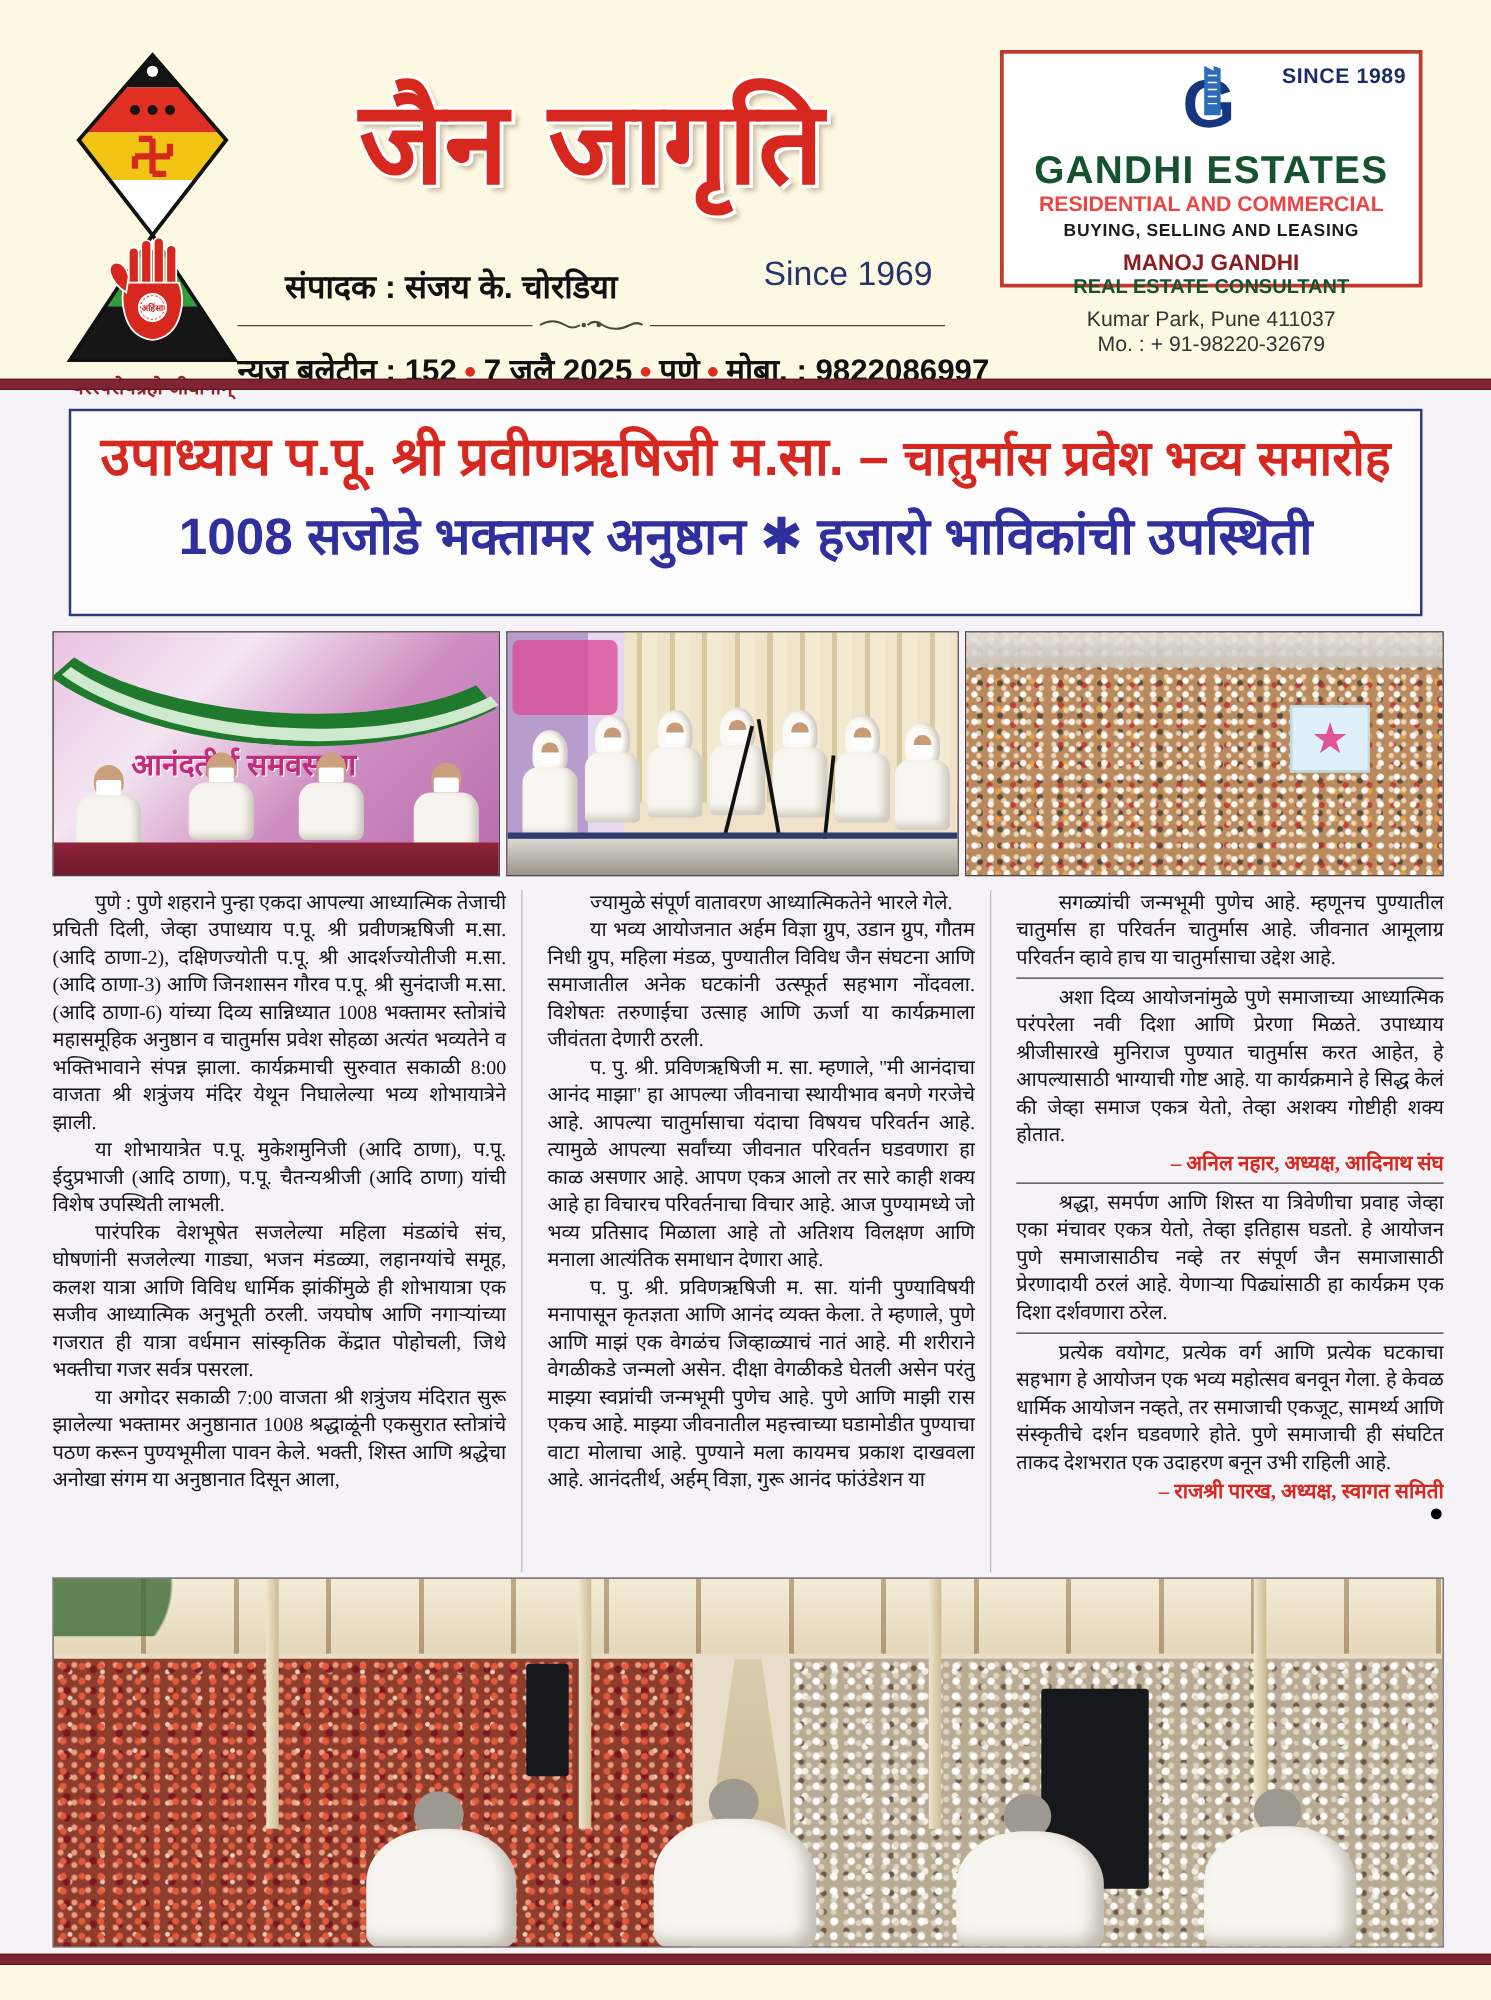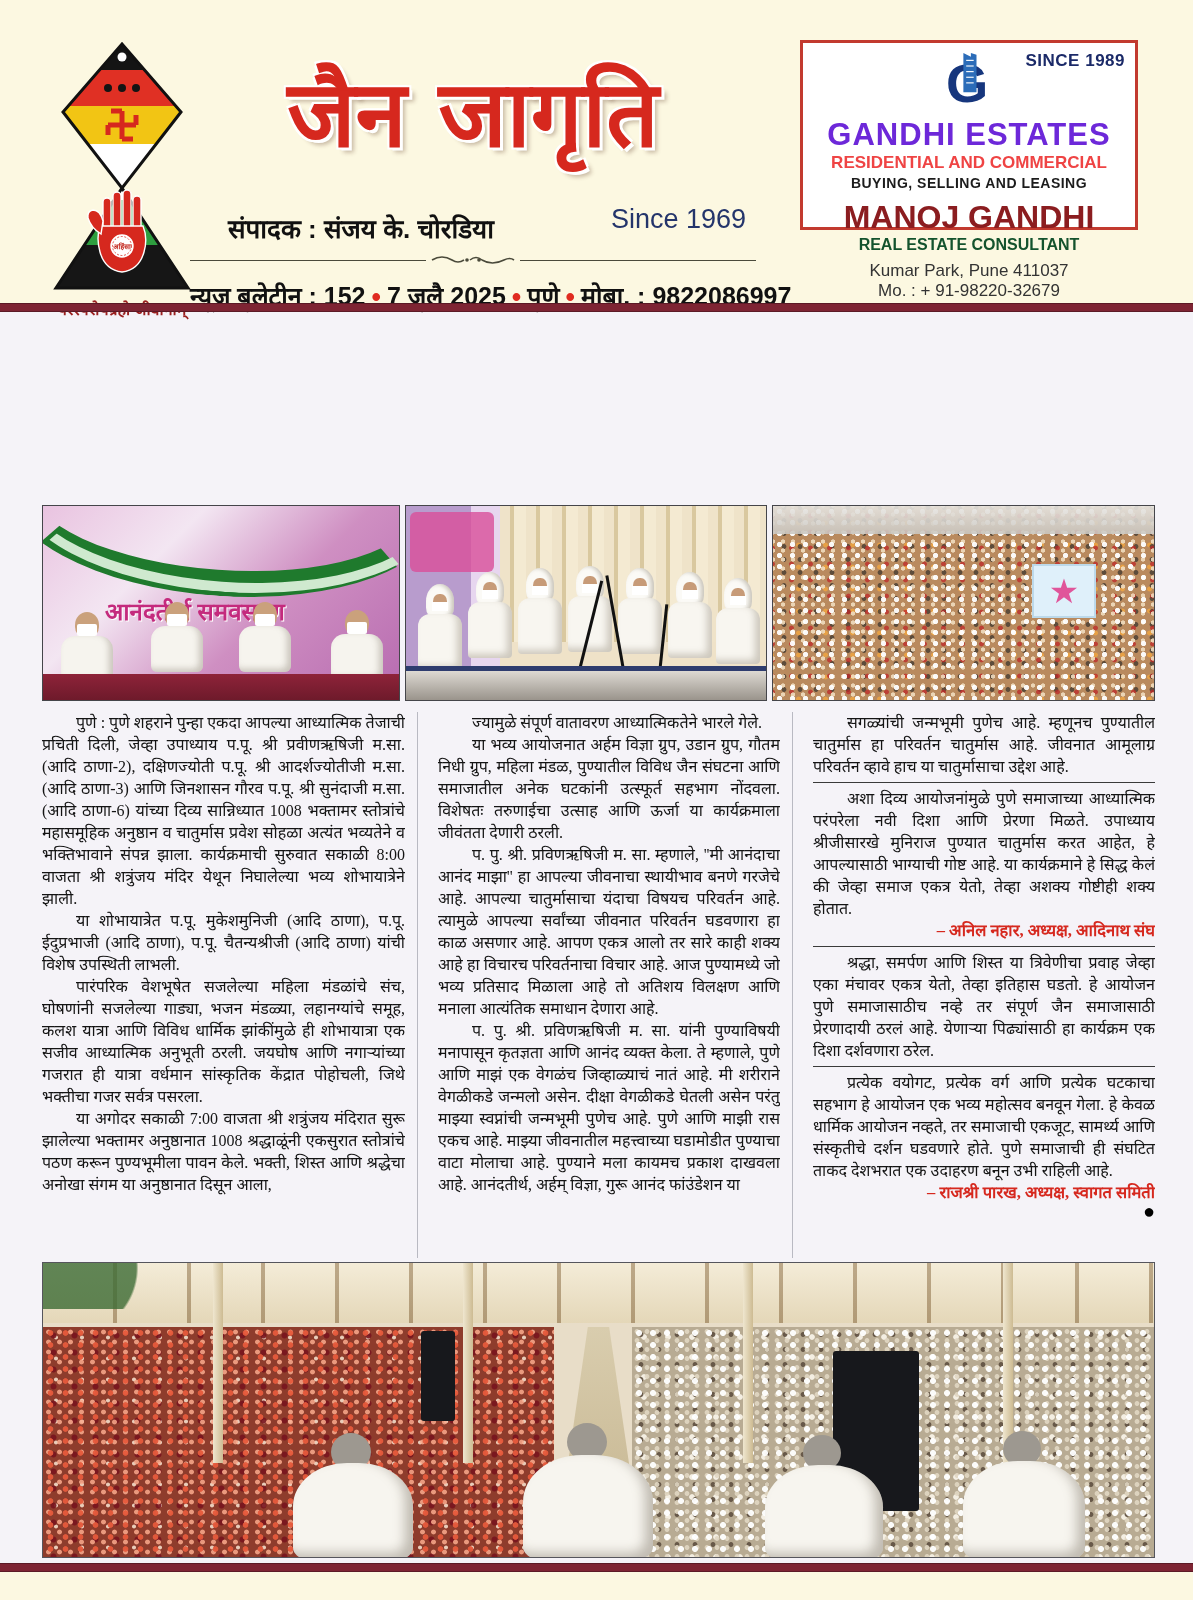--- a/index.html
+++ b/index.html
@@ -35,24 +35,24 @@
   #bulletin-line { margin-top:10px; text-align:center; font-size:25px; font-weight:bold; color:#111; white-space:nowrap; }
   .red-bullet { color:#E02B20; font-size:27px; padding:0 6px; vertical-align:-1px; }
 
   
   #ad-box {
     position:absolute; left:800px; top:40px; width:338px; height:190px;
     background:#fff; border:3px solid #C23A2F; padding:6px 10px; text-align:center;
   }
   #ad-since { position:absolute; right:10px; top:8px; font-size:17px; font-weight:bold; color:#1B2A68; letter-spacing:.5px; }
   #ad-logo { margin:2px auto 0; width:62px; height:60px; }
-  #ad-name { font-size:31px; font-weight:bold; color:#6d28d9; letter-spacing:1px; margin-top:2px; }
+  #ad-name { font-size:31px; font-weight:bold; color:#14532d; letter-spacing:1px; margin-top:2px; }
   #ad-line1 { font-size:17px; font-weight:bold; color:#ef4444; }
   #ad-line2 { font-size:14px; font-weight:bold; color:#1c1c1c; letter-spacing:.5px; margin-top:2px; }
-  #ad-person { font-size:32px; font-weight:bold; color:#8B1D20; margin-top:8px; }
+  #ad-person { font-size:18px; font-weight:bold; color:#8B1D20; margin-top:8px; }
   #ad-role { font-size:16px; font-weight:bold; color:#14532d; }
   #ad-address { font-size:17px; color:#333; margin-top:7px; }
   #ad-phone { font-size:17px; color:#333; }
 
   
   #headline-box {
     position:absolute; left:55px; top:327px; width:1083px; height:166px;
     background:#FDFDFE; border:2.5px solid #2E3A7C; text-align:center; padding-top:12px;
   }
   #headline-line1 { color:#D6281E; font-weight:800; font-size:43px; line-height:1.2; }
@@ -221,20 +221,24 @@
     <div id="ad-line1">RESIDENTIAL AND COMMERCIAL</div>
     <div id="ad-line2">BUYING, SELLING AND LEASING</div>
     <div id="ad-person">MANOJ GANDHI</div>
     <div id="ad-role">REAL ESTATE CONSULTANT</div>
     <div id="ad-address">Kumar Park, Pune 411037</div>
     <div id="ad-phone">Mo. : + 91-98220-32679</div>
   </div>
 
   <div id="bar-top" class="maroon-bar"></div>
 
+  <div id="headline-box">
+    <div id="headline-line1"><span>उपाध्याय प.पू. श्री प्रवीणऋषिजी म.सा. – </span><span class="sub">चातुर्मास प्रवेश भव्य समारोह</span></div>
+    <div id="headline-line2">1008 सजोडे भक्तामर अनुष्ठान ✱ हजारो भाविकांची उपस्थिती</div>
+  </div>
 
   <div id="photo-1" class="photo">
     <div class="backdrop"></div>
     <div class="ribbon"></div>
     <div class="ribbon2"></div>
     <div class="stage-banner">आनंदतीर्थ समवसरण</div>
     <div class="monk" style="left:18px; top:106px;">
         <div class="head"></div>
         <div class="mask"></div>
         <div class="body"></div>

